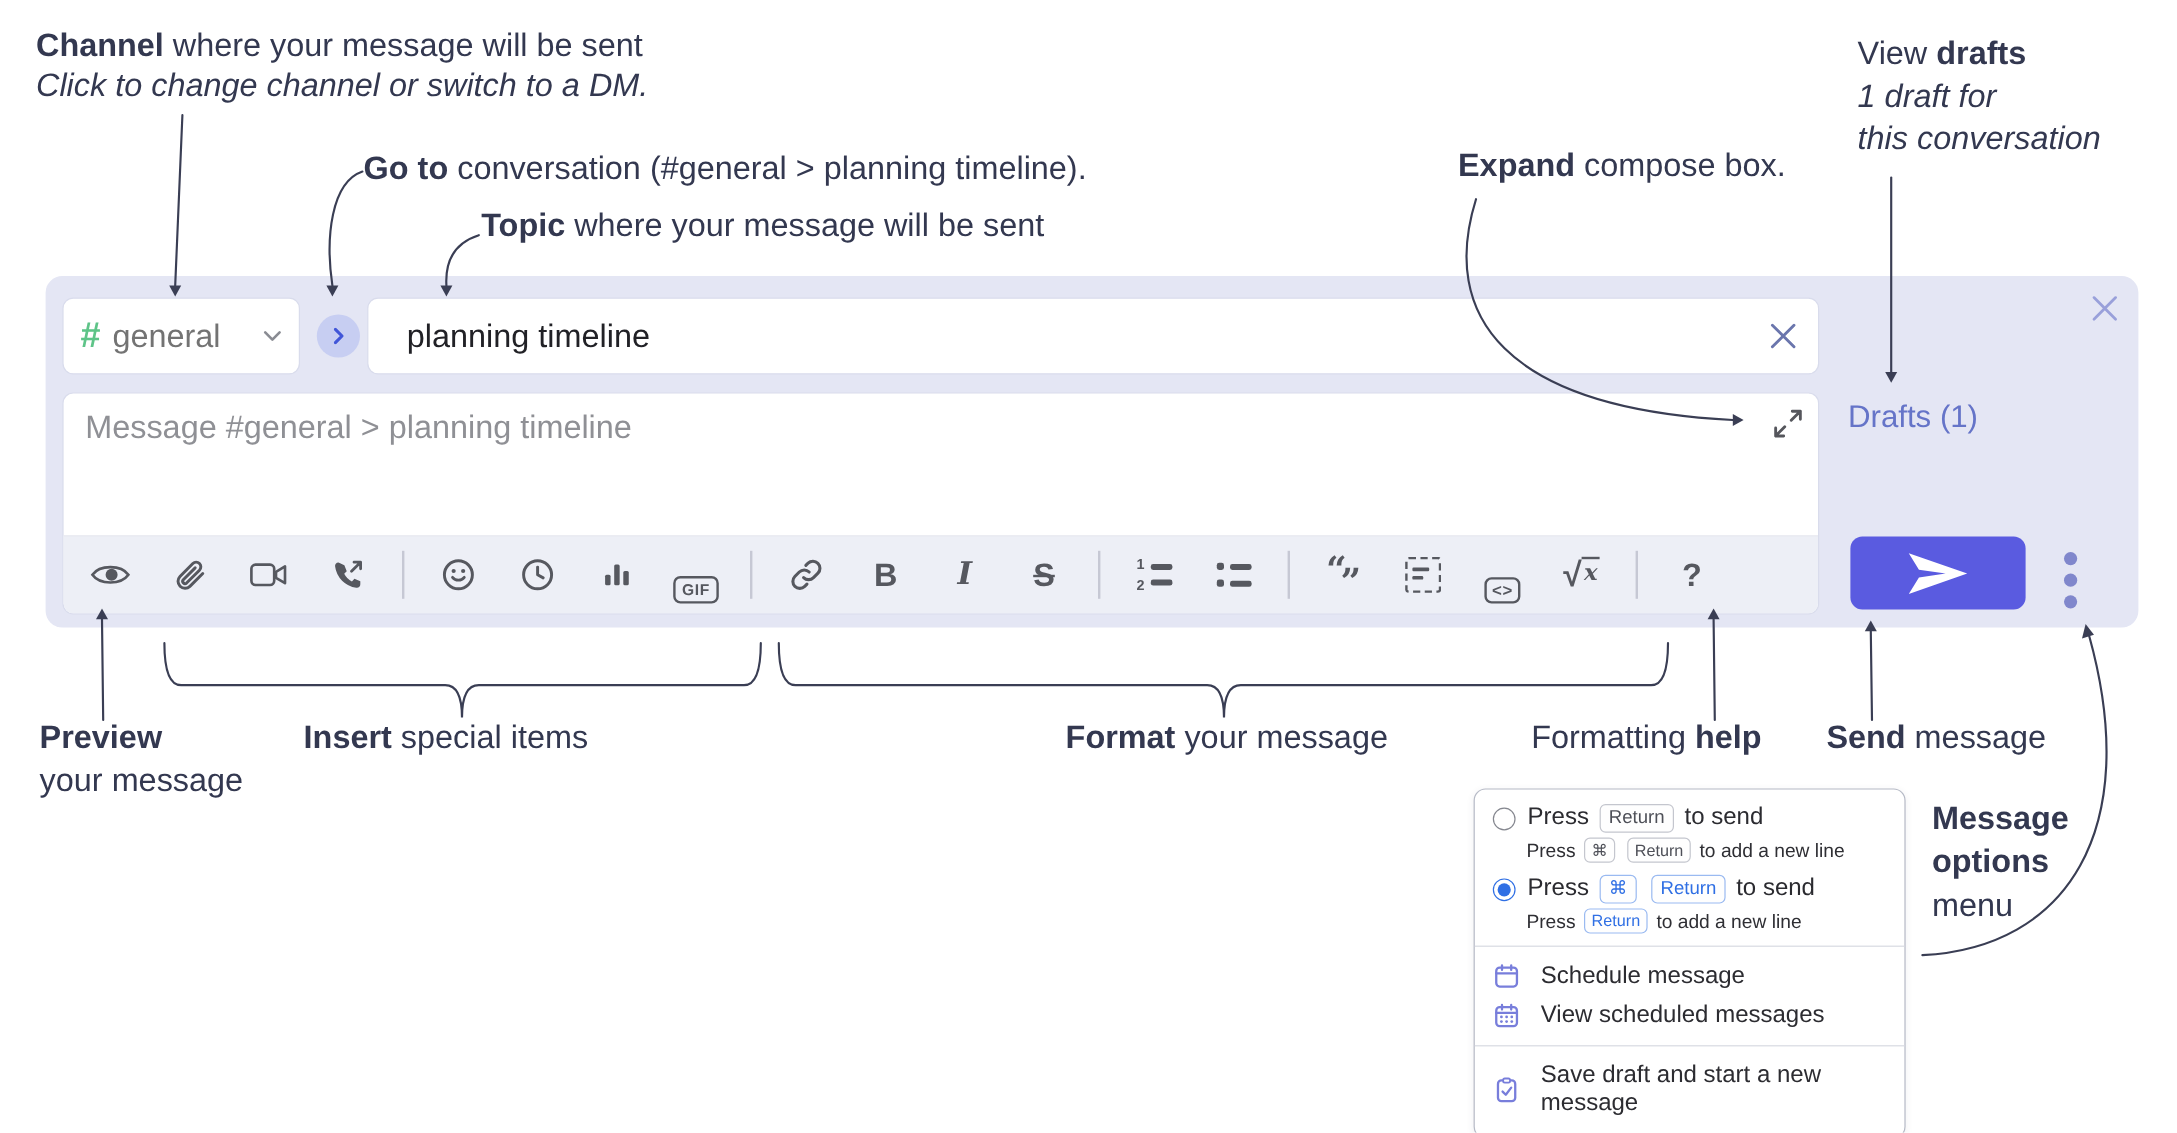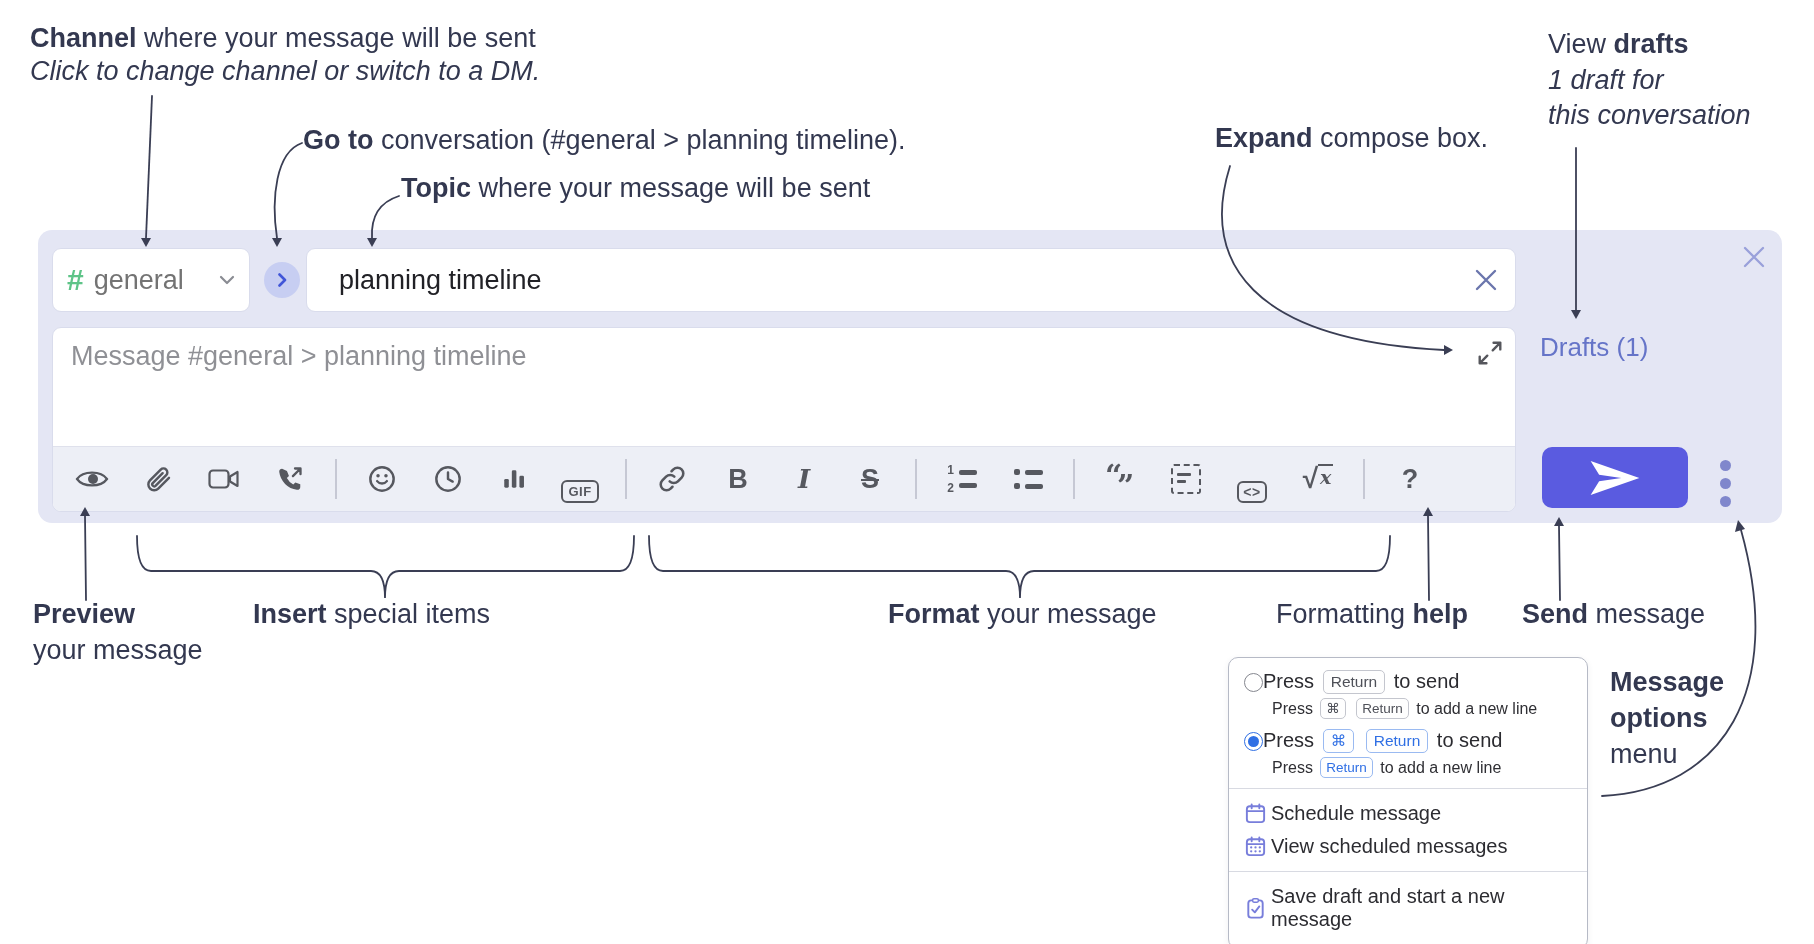--- a/index.html
+++ b/index.html
@@ -66,31 +66,31 @@
   #drafts-link{position:absolute;left:1502px;top:102px;font-size:26px;color:#6574c8;cursor:pointer;}
   #close-btn{position:absolute;left:1702px;top:13px;display:flex;cursor:pointer;}
   #send-btn{position:absolute;left:1504px;top:217px;width:146px;height:61px;background:#5a5be0;
             border-radius:10px;display:flex;align-items:center;justify-content:center;cursor:pointer;}
   #dots-btn{position:absolute;left:1680px;top:228px;display:flex;flex-direction:column;gap:7px;cursor:pointer;padding:2px;}
   #dots-btn i{display:block;width:11px;height:11px;border-radius:50%;background:#8087cc;}
   
   #popup{position:absolute;left:1228px;top:657px;width:360px;background:#ffffff;border:1.5px solid #b6bac6;
          border-radius:10px;box-sizing:border-box;padding:12px 15px 12px 15px;z-index:2;
          box-shadow:0 2px 6px rgba(60,62,90,.08);}
-  .opt-row{display:flex;align-items:center;font-size:20px;color:#2b2b30;}
+  .opt-row{display:flex;align-items:center;gap:10px;font-size:20px;color:#2b2b30;}
   .opt-sub{margin:4px 0 10px 28px;font-size:16px;color:#2f2f34;}
   .opt-sub .key{font-size:13.5px;line-height:19px;padding:0 5px;}
   .radio{width:17px;height:17px;border:1.7px solid #85878f;border-radius:50%;flex:none;position:relative;cursor:pointer;}
   .radio.on{border-color:#2f6fe4;}
   .radio.on::after{content:"";position:absolute;left:3px;top:3px;width:11px;height:11px;border-radius:50%;background:#2f6fe4;}
   .key{display:inline-block;border:1px solid #c4c6ce;border-radius:5px;padding:0 7px;margin:0 3px;
        font-size:15.5px;line-height:22px;color:#4e5058;background:#fefefe;vertical-align:1px;}
   .key-blue{border-color:#9abaf1;color:#2f6fe4;}
   .popup-divider{height:1px;background:#d8dae2;margin:8px -15px;}
-  .menu-item{display:flex;align-items:center;gap:4px;font-size:20px;color:#2c2c31;padding:5px 0;cursor:pointer;}
+  .menu-item{display:flex;align-items:center;gap:17px;font-size:20px;color:#2c2c31;padding:5px 0;cursor:pointer;}
   .menu-item svg{flex:none;}
 </style>
 </head>
 <body>
 
 <div id="canvas">
 
   <div class="ann" style="left:30px;top:22px"><span class="seg-b">Channel</span><span> where your message will be sent</span></div>
   <div class="ann" style="left:30px;top:55px"><span class="seg-i">Click to change channel or switch to a DM.</span></div>
   <div class="ann" style="left:303px;top:124px"><span class="seg-b">Go to</span><span> conversation (#general &gt; planning timeline).</span></div>

